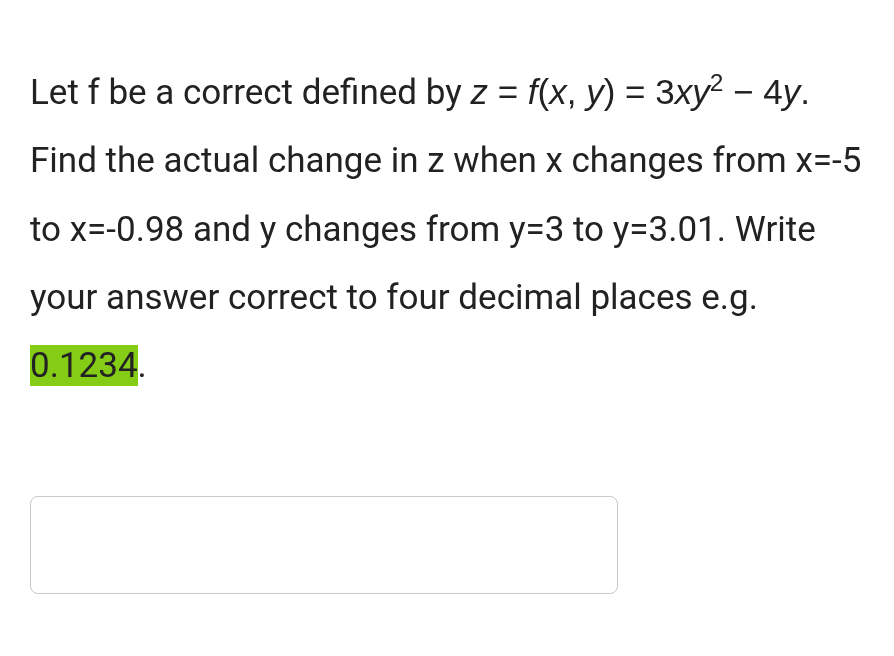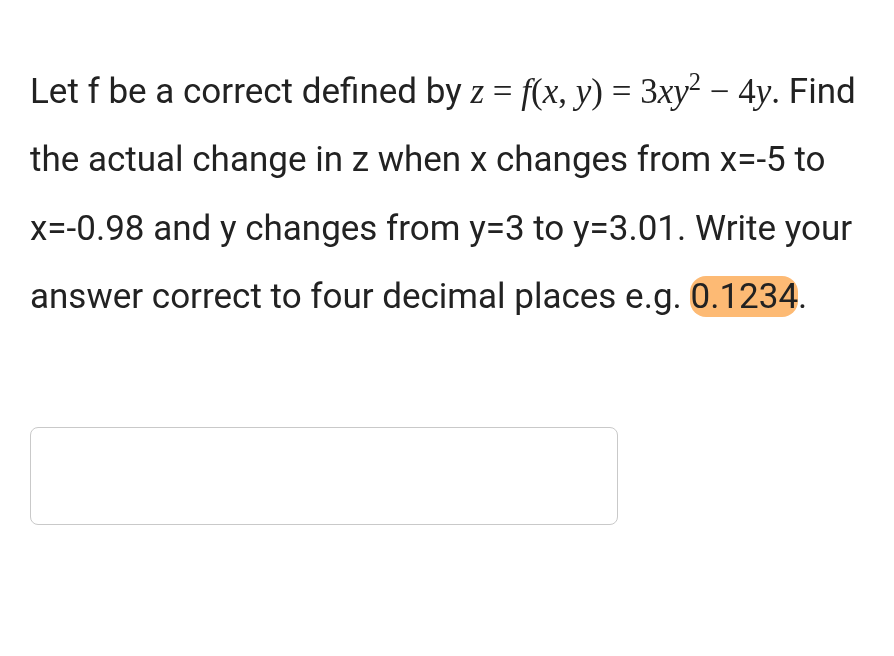--- a/index.html
+++ b/index.html
@@ -10,34 +10,33 @@
     font-family: -apple-system, BlinkMacSystemFont, "Segoe UI", Roboto, Helvetica, Arial, sans-serif;
     color: #222222;
     padding: 58px 30px 30px 30px;
   }
   .question {
     font-size: 35px;
     line-height: 1.95;
     color: #222;
   }
   .math {
-    font-family: Liberation Serif, serif;
+    font-family: Liberation Sans, sans-serif;
     font-style: italic;
     white-space: nowrap;
   }
   .math .rm { font-style: normal; }
   .sup {
     font-size: 0.7em;
     vertical-align: super;
     line-height: 0;
     font-style: normal;
   }
   .highlight {
-    background: #fdba74;
-    border-radius: 16px;
+    background: #84cc16;
   }
   .answer-box {
     margin-top: 96px;
     width: 588px;
     height: 98px;
     border: 1px solid #c9c9c9;
     border-radius: 8px;
     background: #ffffff;
     font-size: 28px;
     padding: 10px 18px;

